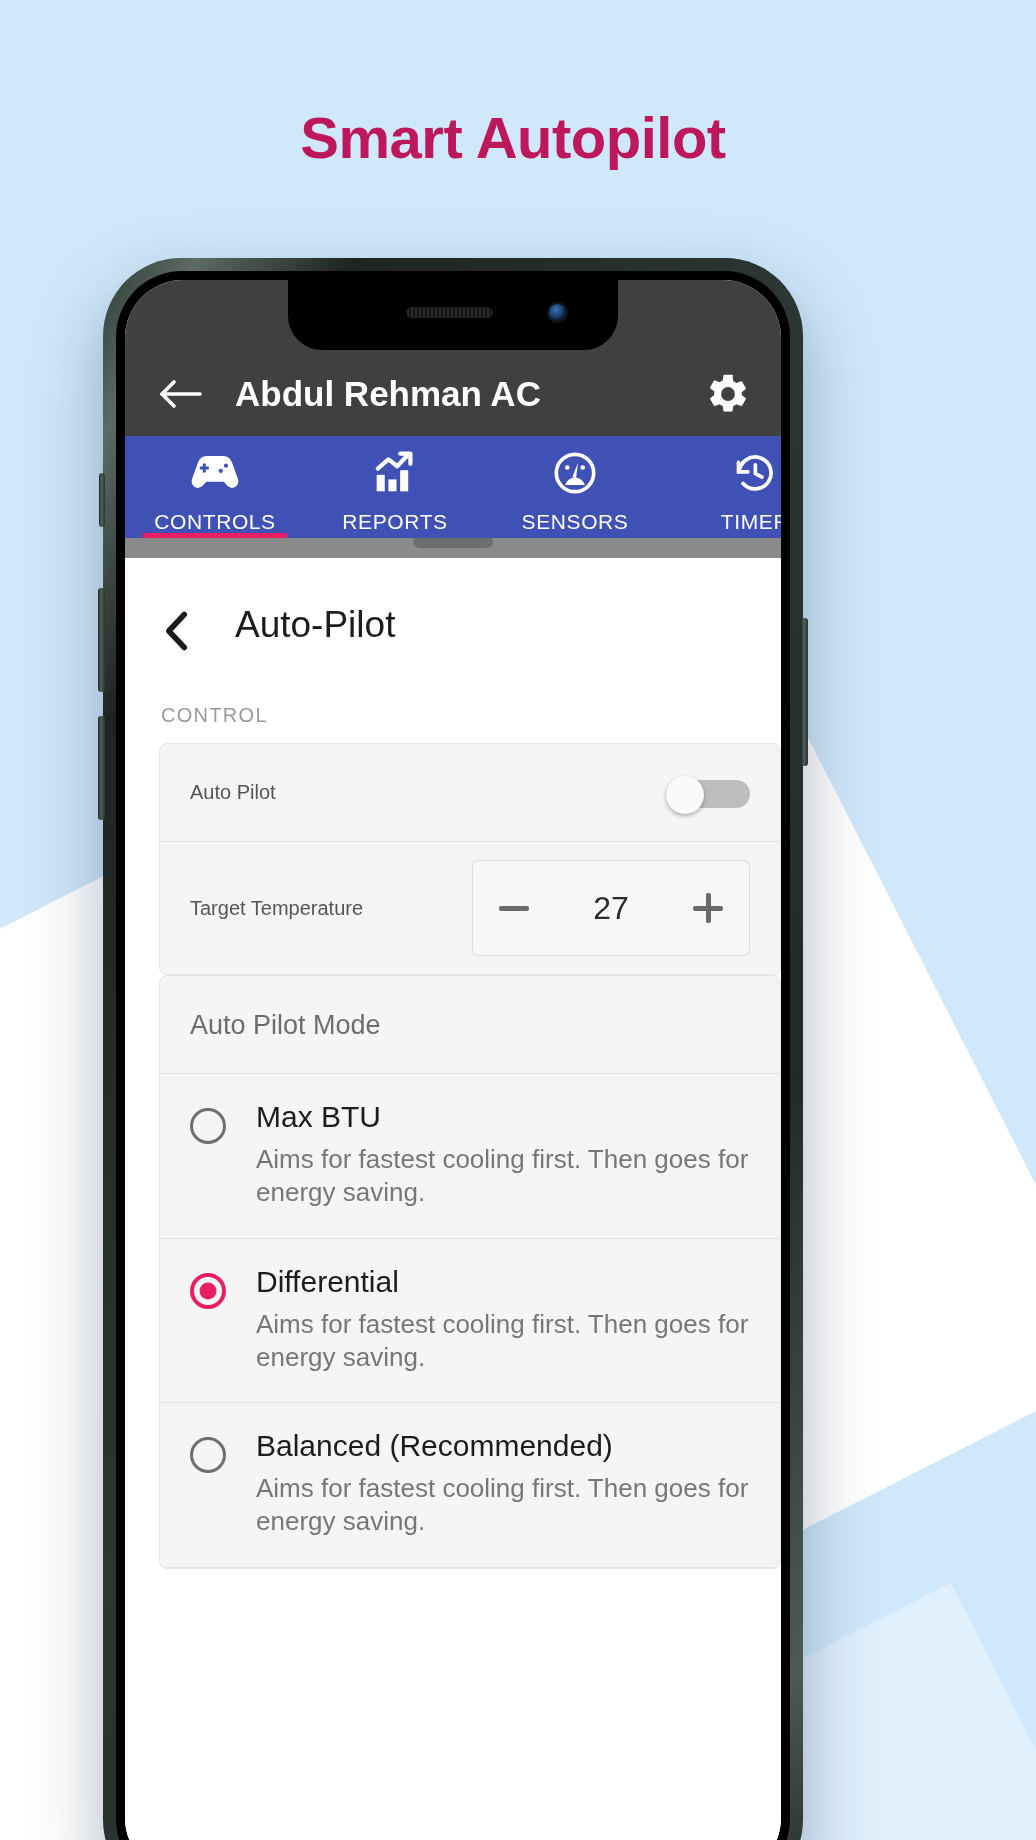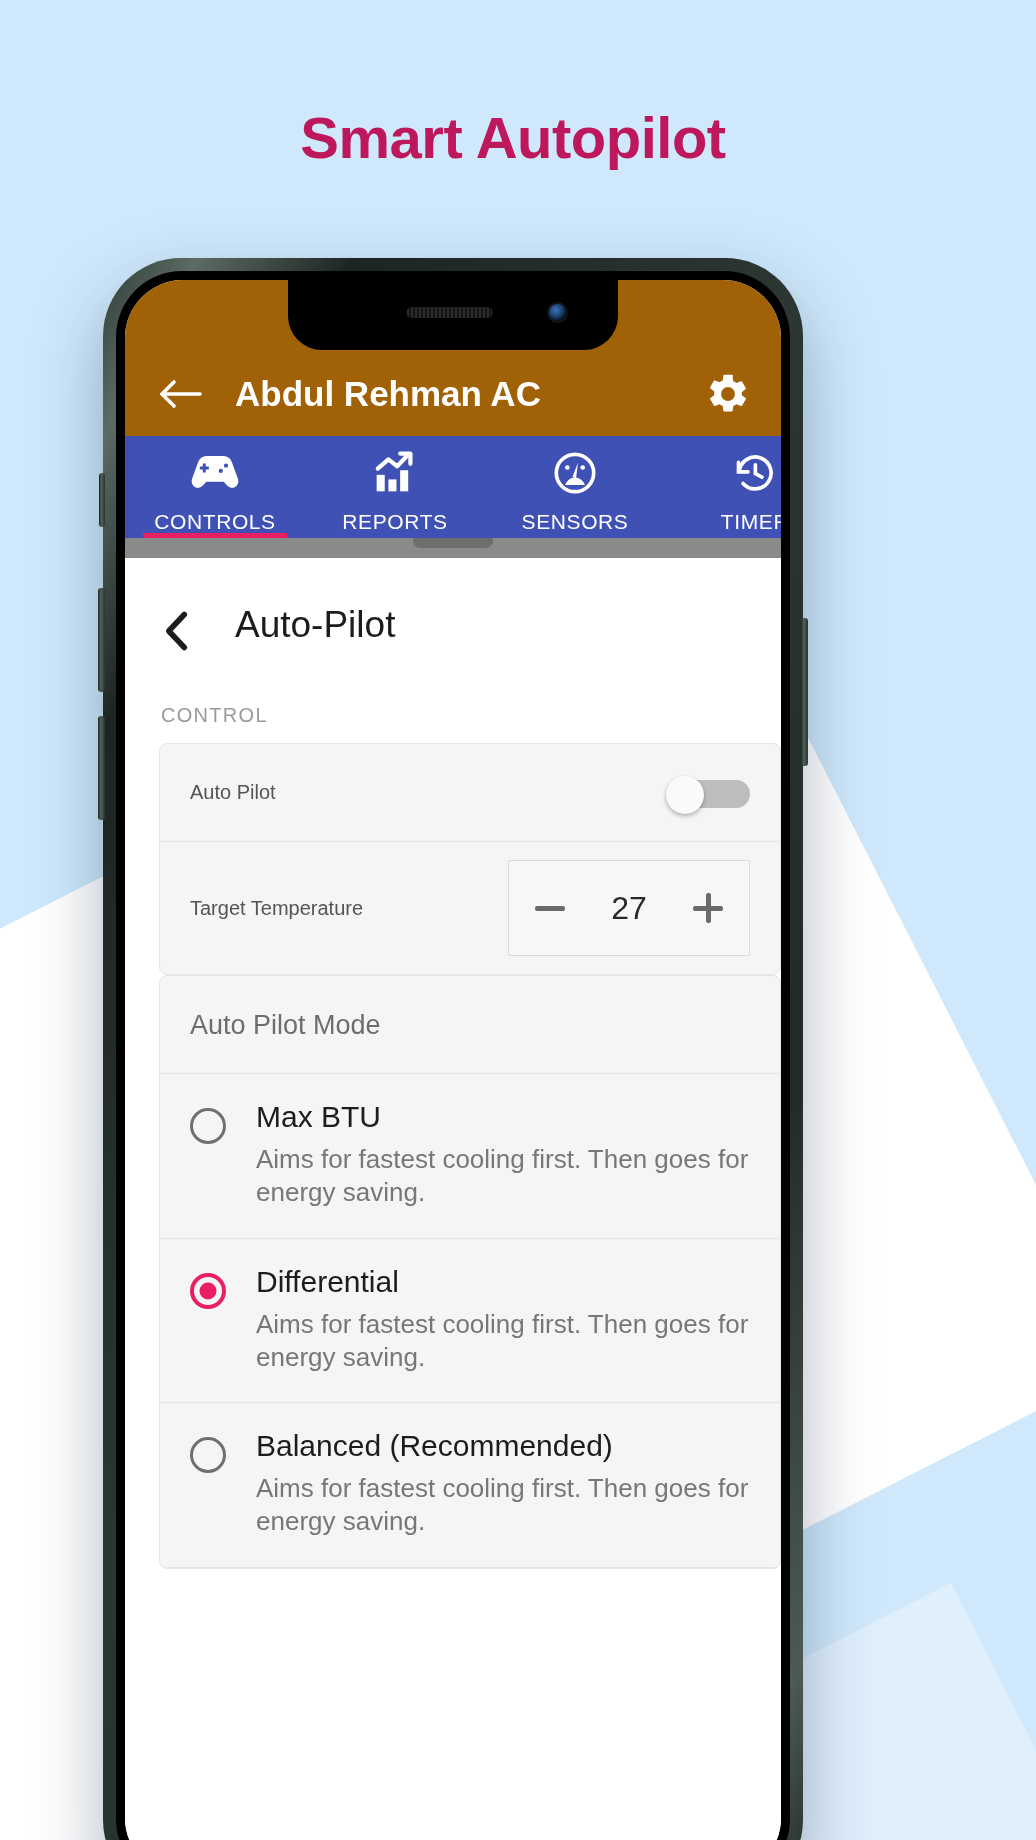--- a/index.html
+++ b/index.html
@@ -106,21 +106,21 @@
     position: absolute;
     right: 52px; top: 24px;
     width: 17px; height: 17px;
     border-radius: 50%;
     background: radial-gradient(circle at 40% 35%, #3d72b8 0%, #1b3f6b 45%, #06101f 75%);
     box-shadow: 0 0 0 2px #11161c;
   }
 
   
   .appbar {
-    background: #a16207;
+    background: #404040;
     padding-top: 72px;
     position: relative;
     z-index: 5;
   }
   .appbar-row {
     display: flex;
     align-items: center;
     height: 84px;
     padding: 0 30px;
   }
@@ -252,23 +252,23 @@
     background: #fafafa;
     box-shadow: 0 2px 4px rgba(0,0,0,.3);
   }
 
   
   .stepper {
     display: flex;
     align-items: center;
     background: #f7f7f7;
     border: 1px solid #dcdcdc;
-    border-radius: 1px;
+    border-radius: 6px;
     height: 96px;
-    width: 242px;
+    width: 278px;
     flex: 0 0 auto;
   }
   .stepper-btn {
     width: 82px;
     display: flex; align-items: center; justify-content: center;
     color: #6b6b6b;
   }
   .stepper-val {
     flex: 1 1 auto;
     text-align: center;

